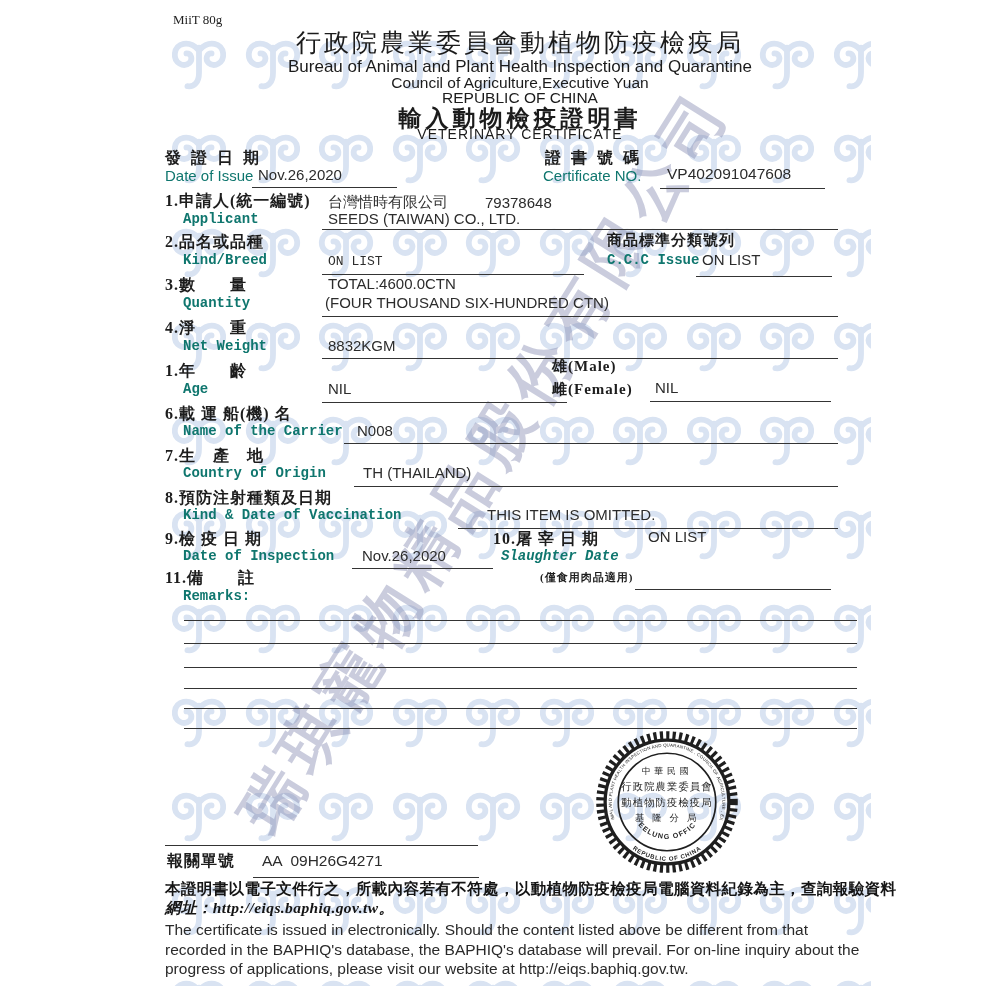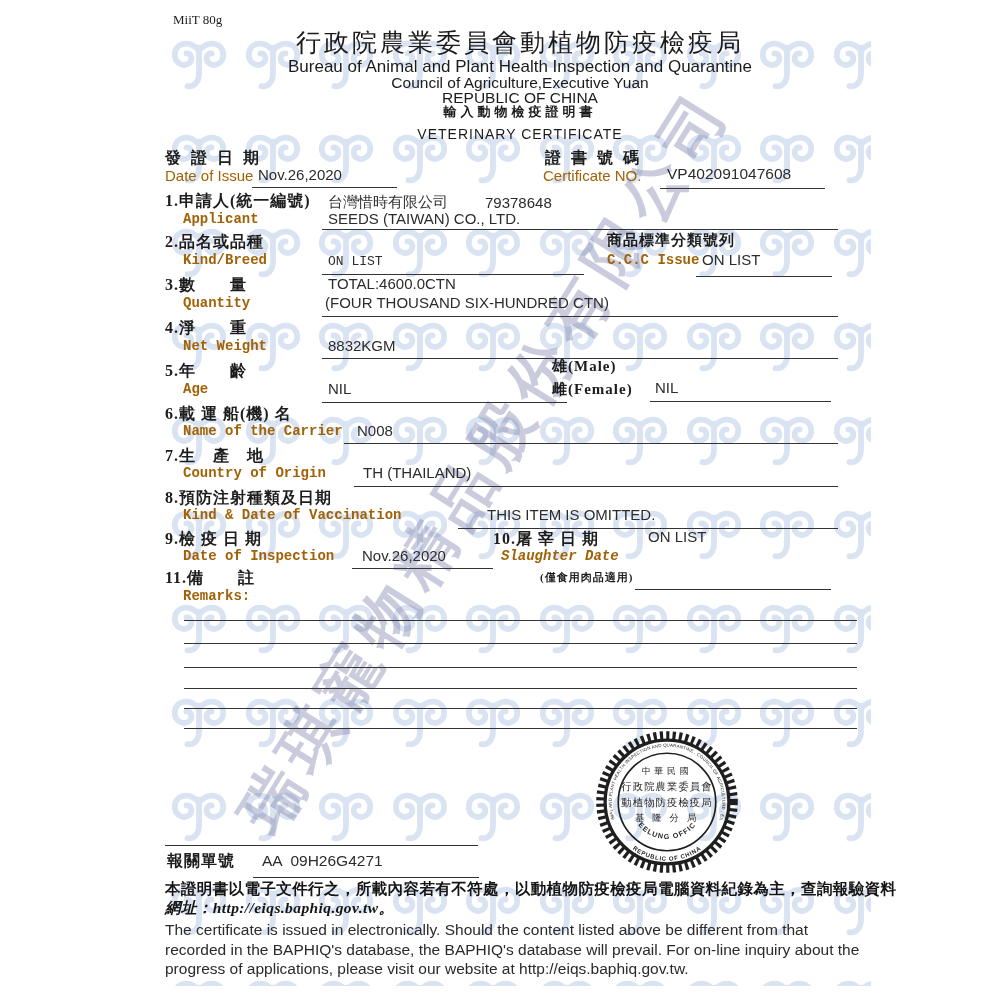--- a/index.html
+++ b/index.html
@@ -3,21 +3,21 @@
 <meta charset="utf-8">
 <style>
   html,body{margin:0;padding:0;background:#fff;}
   .page{position:relative;width:1000px;height:1000px;background:#ffffff;overflow:hidden;
         font-family:"Liberation Sans",sans-serif;}
   .abs{position:absolute;}
   
   .zh{position:absolute;font-family:"Liberation Serif",serif;font-weight:bold;color:#1d1d1d;
       font-size:16px;white-space:pre;letter-spacing:1px;}
   
-  .en{position:absolute;font-family:"Liberation Mono",monospace;font-weight:bold;color:#a16207;
+  .en{position:absolute;font-family:"Liberation Mono",monospace;font-weight:bold;color:#0f766e;
       font-size:14px;white-space:pre;}
   
   .val{position:absolute;font-family:"Liberation Sans",sans-serif;color:#2c2c2c;
        font-size:15px;white-space:pre;}
   .valmono{position:absolute;font-family:"Liberation Mono",monospace;color:#2c2c2c;
        font-size:13px;white-space:pre;}
   .valserif{position:absolute;font-family:"Liberation Serif",serif;color:#333;
        font-size:15px;white-space:pre;}
   
   .ln{position:absolute;height:0;border-top:1.7px solid #343434;}
@@ -390,21 +390,21 @@
   <div class="diag" style="color: rgb(130, 136, 175); opacity: 0.42;">瑞琪寵物精品股份有限公司</div>
 
   <div class="content">
 
     <div class="abs" style="left:173px;top:12px;font-family:'Liberation Serif',serif;font-size:13px;color:#222;">MiiT 80g</div>
 
     <div class="hd" style="top:26px;font-family:'Liberation Serif',serif;font-size:25px;letter-spacing:3px;">行政院農業委員會動植物防疫檢疫局</div>
     <div class="hd" style="top:57px;font-size:17px;">Bureau of Animal and Plant Health Inspection and Quarantine</div>
     <div class="hd" style="top:74px;font-size:15.5px;">Council of Agriculture,Executive Yuan</div>
     <div class="hd" style="top:89px;font-size:15.5px;">REPUBLIC OF CHINA</div>
-    <div class="hd" style="top:103px;font-family:'Liberation Serif',serif;font-weight:bold;font-size:13px;letter-spacing:4px;">輸入動物檢疫證明書</div>
+    <div class="hd" style="top:103px;font-family:'Liberation Serif',serif;font-weight:bold;font-size:23px;letter-spacing:4px;">輸入動物檢疫證明書</div>
     <div class="hd" style="top:126px;font-size:14px;letter-spacing:1px;">VETERINARY CERTIFICATE</div>
 
     <div class="zh" style="left:165px;top:148px;letter-spacing:3px;">發 證 日 期</div>
     <div class="en" style="left:165px;top:167px;font-family:'Liberation Sans',sans-serif;font-weight:normal;font-size:15px;">Date of Issue</div>
     <div class="val" style="left:258px;top:166px;">Nov.26,2020</div>
     <div class="ln" style="left:252px;top:187px;width:145px;"></div>
 
     <div class="zh" style="left:545px;top:148px;letter-spacing:3px;">證 書 號 碼</div>
     <div class="en" style="left:543px;top:167px;font-family:'Liberation Sans',sans-serif;font-weight:normal;font-size:15px;">Certificate NO.</div>
     <div class="val" style="left:667px;top:165px;font-size:15.5px;">VP402091047608</div>
@@ -430,21 +430,21 @@
     <div class="val" style="left:328px;top:275px;">TOTAL:4600.0CTN</div>
     <div class="en" style="left:183px;top:295px;">Quantity</div>
     <div class="val" style="left:325px;top:294px;">(FOUR THOUSAND SIX-HUNDRED CTN)</div>
     <div class="ln" style="left:322px;top:316px;width:516px;"></div>
 
     <div class="zh" style="left:165px;top:318px;">4.淨　　重</div>
     <div class="en" style="left:183px;top:338px;">Net Weight</div>
     <div class="val" style="left:328px;top:337px;">8832KGM</div>
     <div class="ln" style="left:322px;top:358px;width:516px;"></div>
 
-    <div class="zh" style="left:165px;top:361px;">5.年　　齡</div>
+    <div class="zh" style="left:165px;top:361px;">1.年　　齡</div>
     <div class="zh" style="left:552px;top:357px;font-size:15px;">雄(Male)</div>
     <div class="en" style="left:183px;top:381px;">Age</div>
     <div class="val" style="left:328px;top:380px;">NIL</div>
     <div class="ln" style="left:322px;top:402px;width:245px;"></div>
     <div class="zh" style="left:552px;top:380px;font-size:15px;">雌(Female)</div>
     <div class="val" style="left:655px;top:379px;">NIL</div>
     <div class="ln" style="left:650px;top:401px;width:181px;"></div>
 
     <div class="zh" style="left:165px;top:404px;">6.載 運 船(機) 名</div>
     <div class="en" style="left:183px;top:423px;">Name of the Carrier</div>

